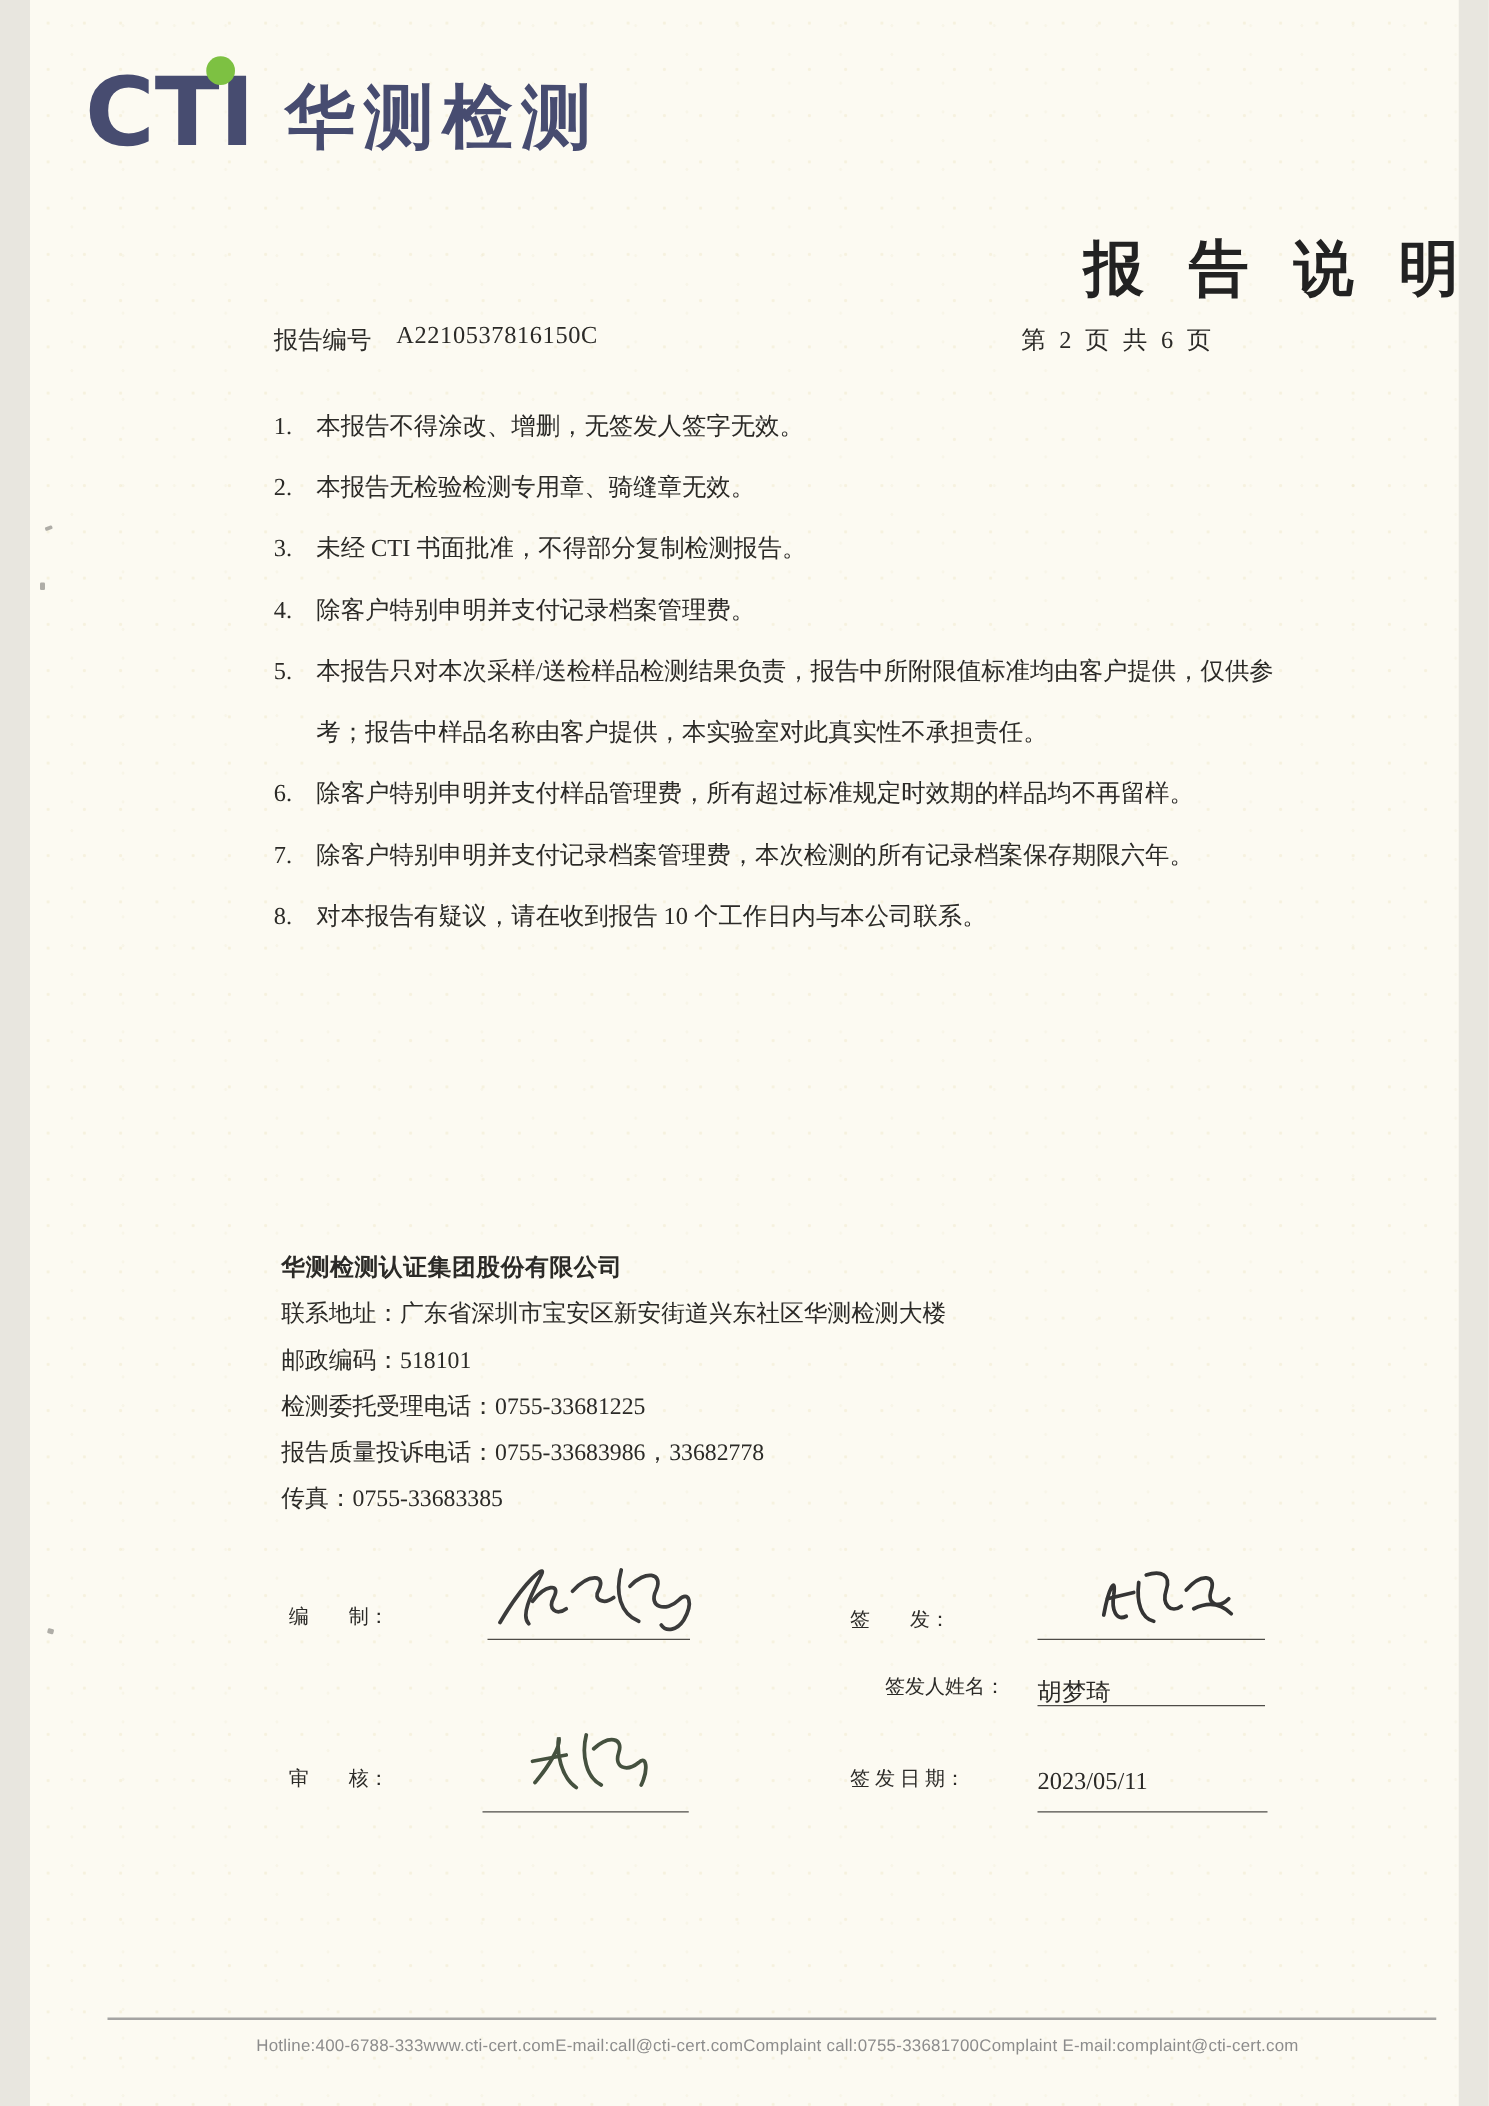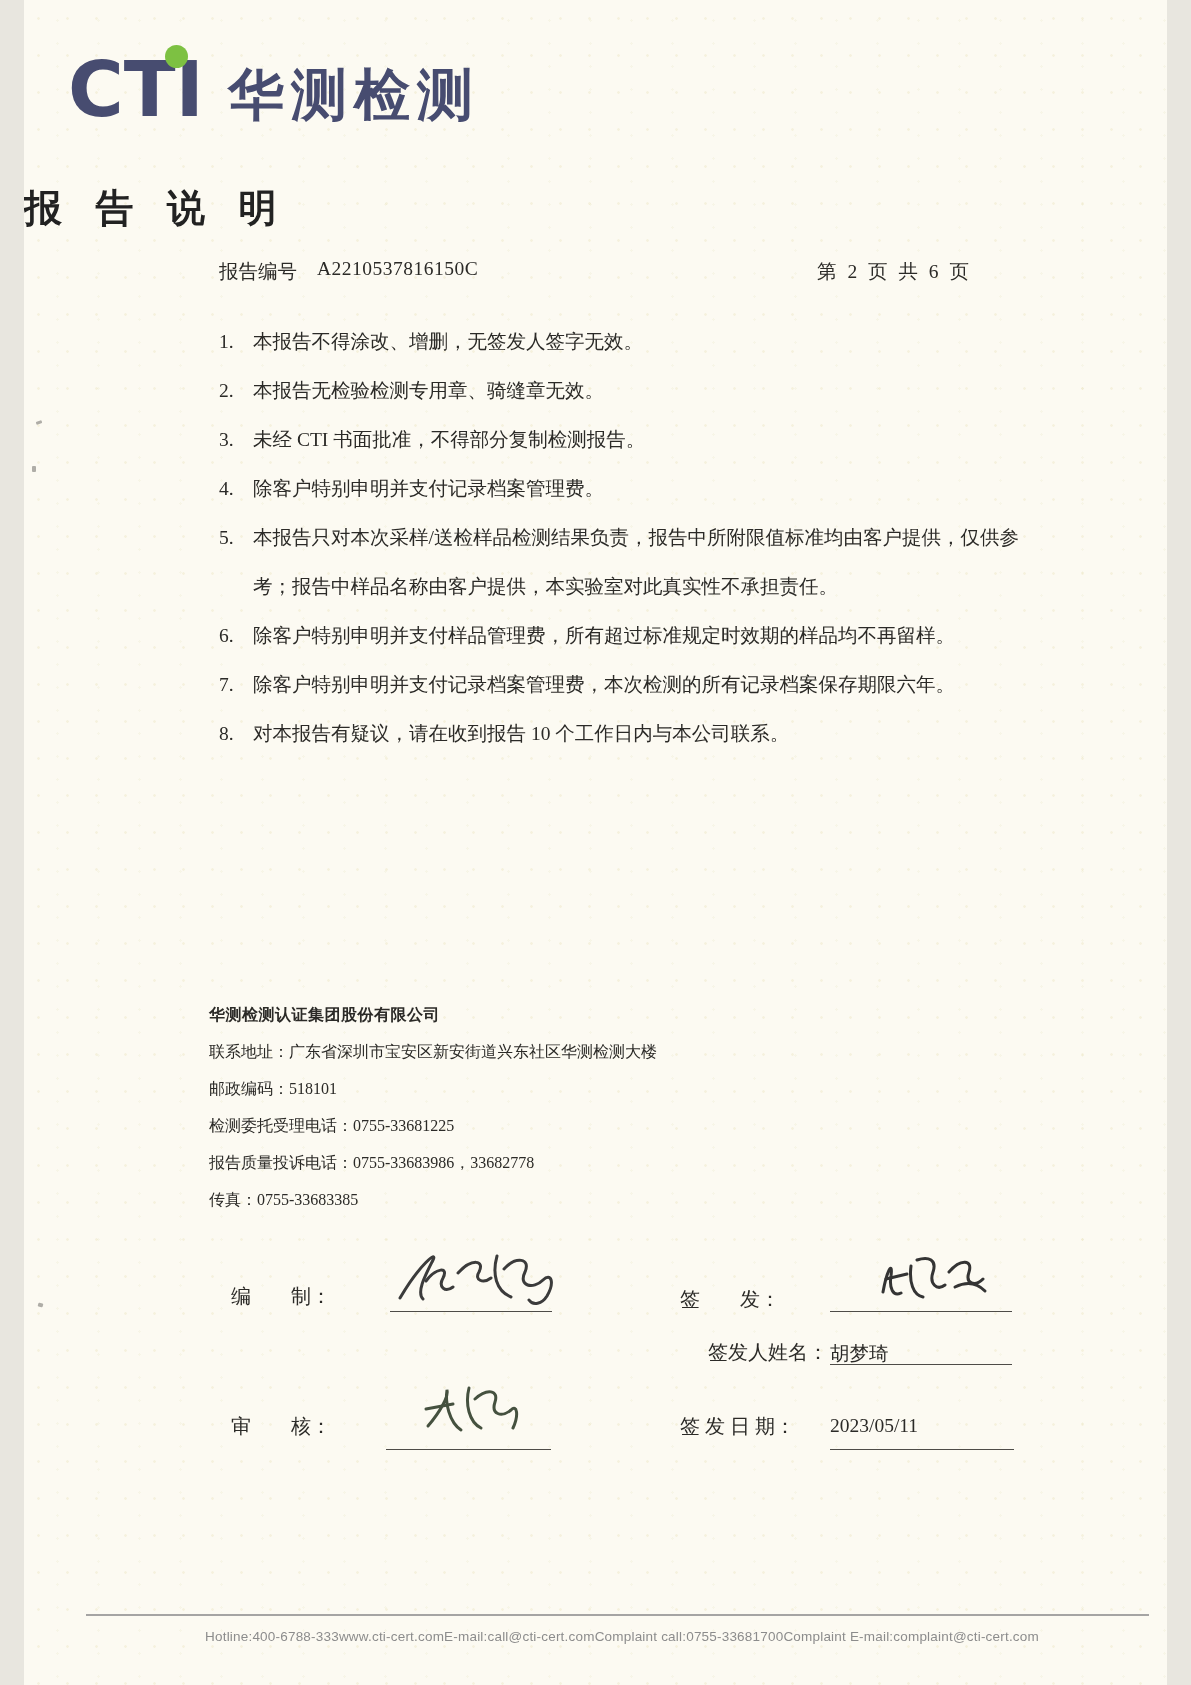--- a/index.html
+++ b/index.html
@@ -34,37 +34,37 @@
     background:#7dc142;
   }
   .logo-cn{
     font-family:"DejaVu Sans","Liberation Sans",sans-serif;
     font-weight:800;font-size:56px;line-height:1;
     color:#474c70;margin-left:24px;margin-top:15px;letter-spacing:7px;
   }
   
   .doc-title{
     position:absolute;left:0;top:183px;width:100%;
-    text-align:left;font-size:38px;font-weight:600;
+    text-align:right;font-size:48px;font-weight:600;
     word-spacing:24px;color:#222;font-family:Liberation Serif, serif;
   }
   
   .meta-label{position:absolute;left:195px;top:258px;font-size:19.5px;}
   .meta-value{position:absolute;left:293px;top:258px;font-size:19.5px;letter-spacing:.5px;}
   .meta-page{position:absolute;left:793px;top:258px;font-size:19.5px;word-spacing:6px;}
   
   .notes{position:absolute;left:195px;top:317px;width:815px;}
   .note{display:flex;line-height:49px;font-size:19.5px;}
   .note-num{width:34px;flex:0 0 34px;}
   .note-text{width:778px;}
   
-  .company{position:absolute;left:185px;top:996px;font-size:16px;line-height:37px;}
+  .company{position:absolute;left:201px;top:996px;font-size:19px;line-height:37px;}
   .company-name{font-weight:700;letter-spacing:.5px;}
   
-  .so-label{position:absolute;font-size:20px;white-space:pre;}
+  .so-label{position:absolute;font-size:16px;white-space:pre;}
   .so-line{position:absolute;border-bottom:1.6px solid #4e4c48;}
   .so-value{position:absolute;font-size:19.5px;}
   .sig{position:absolute;}
   
   .stamp{position:absolute;left:1068px;top:683px;}
   
   .footer-rule{position:absolute;left:62px;top:1614px;width:1063px;height:2px;background:#8f8f8f;opacity:.8;}
   .footer{
     position:absolute;left:60px;top:1629px;width:1076px;
     display:flex;justify-content:center;

